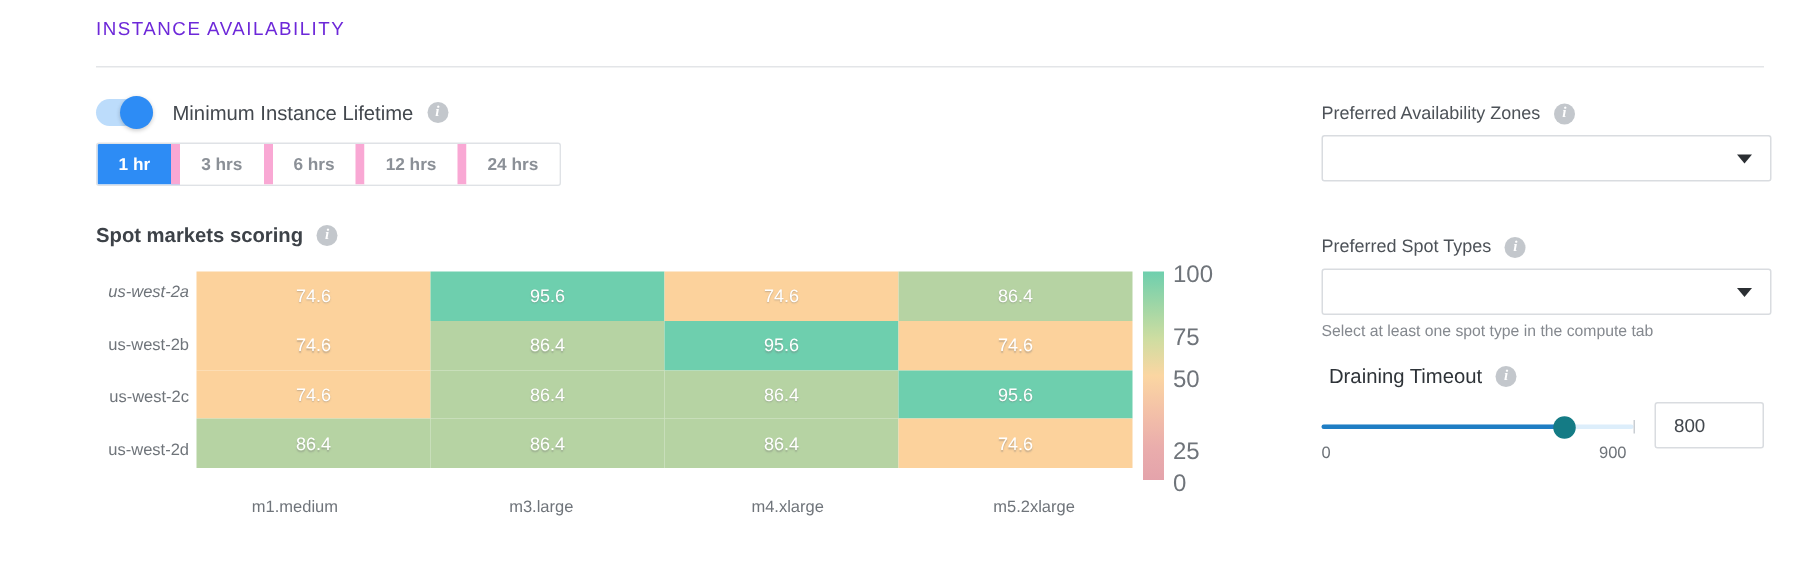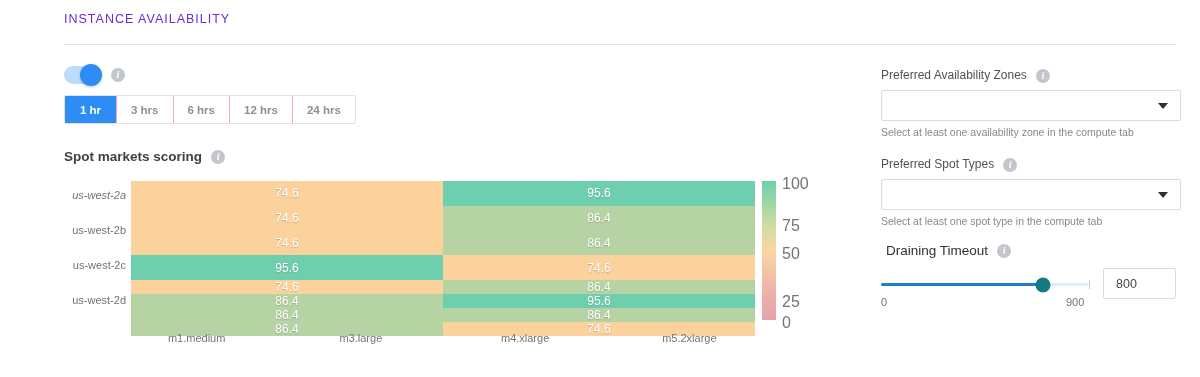--- a/index.html
+++ b/index.html
@@ -55,43 +55,43 @@
 
   
   .segmented {
     position: absolute; left: 64px; top: 95px;
     display: flex; border: 1px solid #dfe2e6; border-radius: 2px;
     overflow: hidden; background: #fff; height: 29px;
   }
   .seg {
     display: flex; align-items: center; justify-content: center;
     font-size: 11.5px; color: #8b9097; font-weight: 700;
-    border-right: 1px solid #f9a8d4; background: #fff;
+    border-right: 6px solid #f9a8d4; background: #fff;
     cursor: pointer; padding: 0 14px; min-width: 52px; height: 100%;
   }
   .seg:last-child { border-right: none; }
   .seg.active { background: #2d8cf5; color: #fff; }
 
   
   .chart-title {
     position: absolute; left: 64px; top: 149px;
     font-size: 13.5px; color: #3d4248; font-weight: 700;
   }
 
   .ylabels { position: absolute; left: 62px; top: 181px; width: 64px; height: 139px; }
   .ylabel {
     position: absolute; right: 0; width: 100%; text-align: right;
     font-size: 11px; color: #6f747a; white-space: nowrap;
   }
 
   .heat-grid {
     position: absolute; left: 131px; top: 181px;
-    width: 624px; height: 155px;
+    width: 624px; height: 131px;
     display: grid;
-    grid-template-columns: repeat(2, 1fr);
+    grid-template-columns: repeat(4, 1fr);
     grid-template-rows: repeat(4, 1fr);
   }
   .cell {
     display: flex; align-items: center; justify-content: center;
     font-size: 12px; color: #fff; cursor: pointer;
     text-shadow: 0 1px 1px rgba(120,120,120,.45);
   }
 
   .xlabels {
     position: absolute; left: 131px; top: 332px;
@@ -169,20 +169,21 @@
 
   <div class="section-title">INSTANCE AVAILABILITY</div>
   <div class="section-rule"></div>
 
   <div class="left-col">
 
     <div class="toggle-row">
       <div class="switch">
         <div class="knob"></div>
       </div>
+      <span class="toggle-label">Minimum Instance Lifetime</span>
       <span class="info-icon">i</span>
     </div>
 
     <div class="segmented">
       <div class="seg active">1 hr</div>
       <div class="seg">3 hrs</div>
       <div class="seg">6 hrs</div>
       <div class="seg">12 hrs</div>
       <div class="seg">24 hrs</div>
     </div>
@@ -233,21 +234,20 @@
   </div>
 
   <div class="right-col">
 
     <div class="field-label" style="left:881px; top:68px;">
       <span>Preferred Availability Zones</span><span class="info-icon">i</span>
     </div>
     <div class="select-box" style="top:90px;">
       <span class="caret"></span>
     </div>
-    <div class="field-help" style="top:126px;">Select at least one availability zone in the compute tab</div>
 
     <div class="field-label" style="left:881px; top:157px;">
       <span>Preferred Spot Types</span><span class="info-icon">i</span>
     </div>
     <div class="select-box" style="top:179px;">
       <span class="caret"></span>
     </div>
     <div class="field-help" style="top:215px;">Select at least one spot type in the compute tab</div>
 
     <div class="slider-title">

